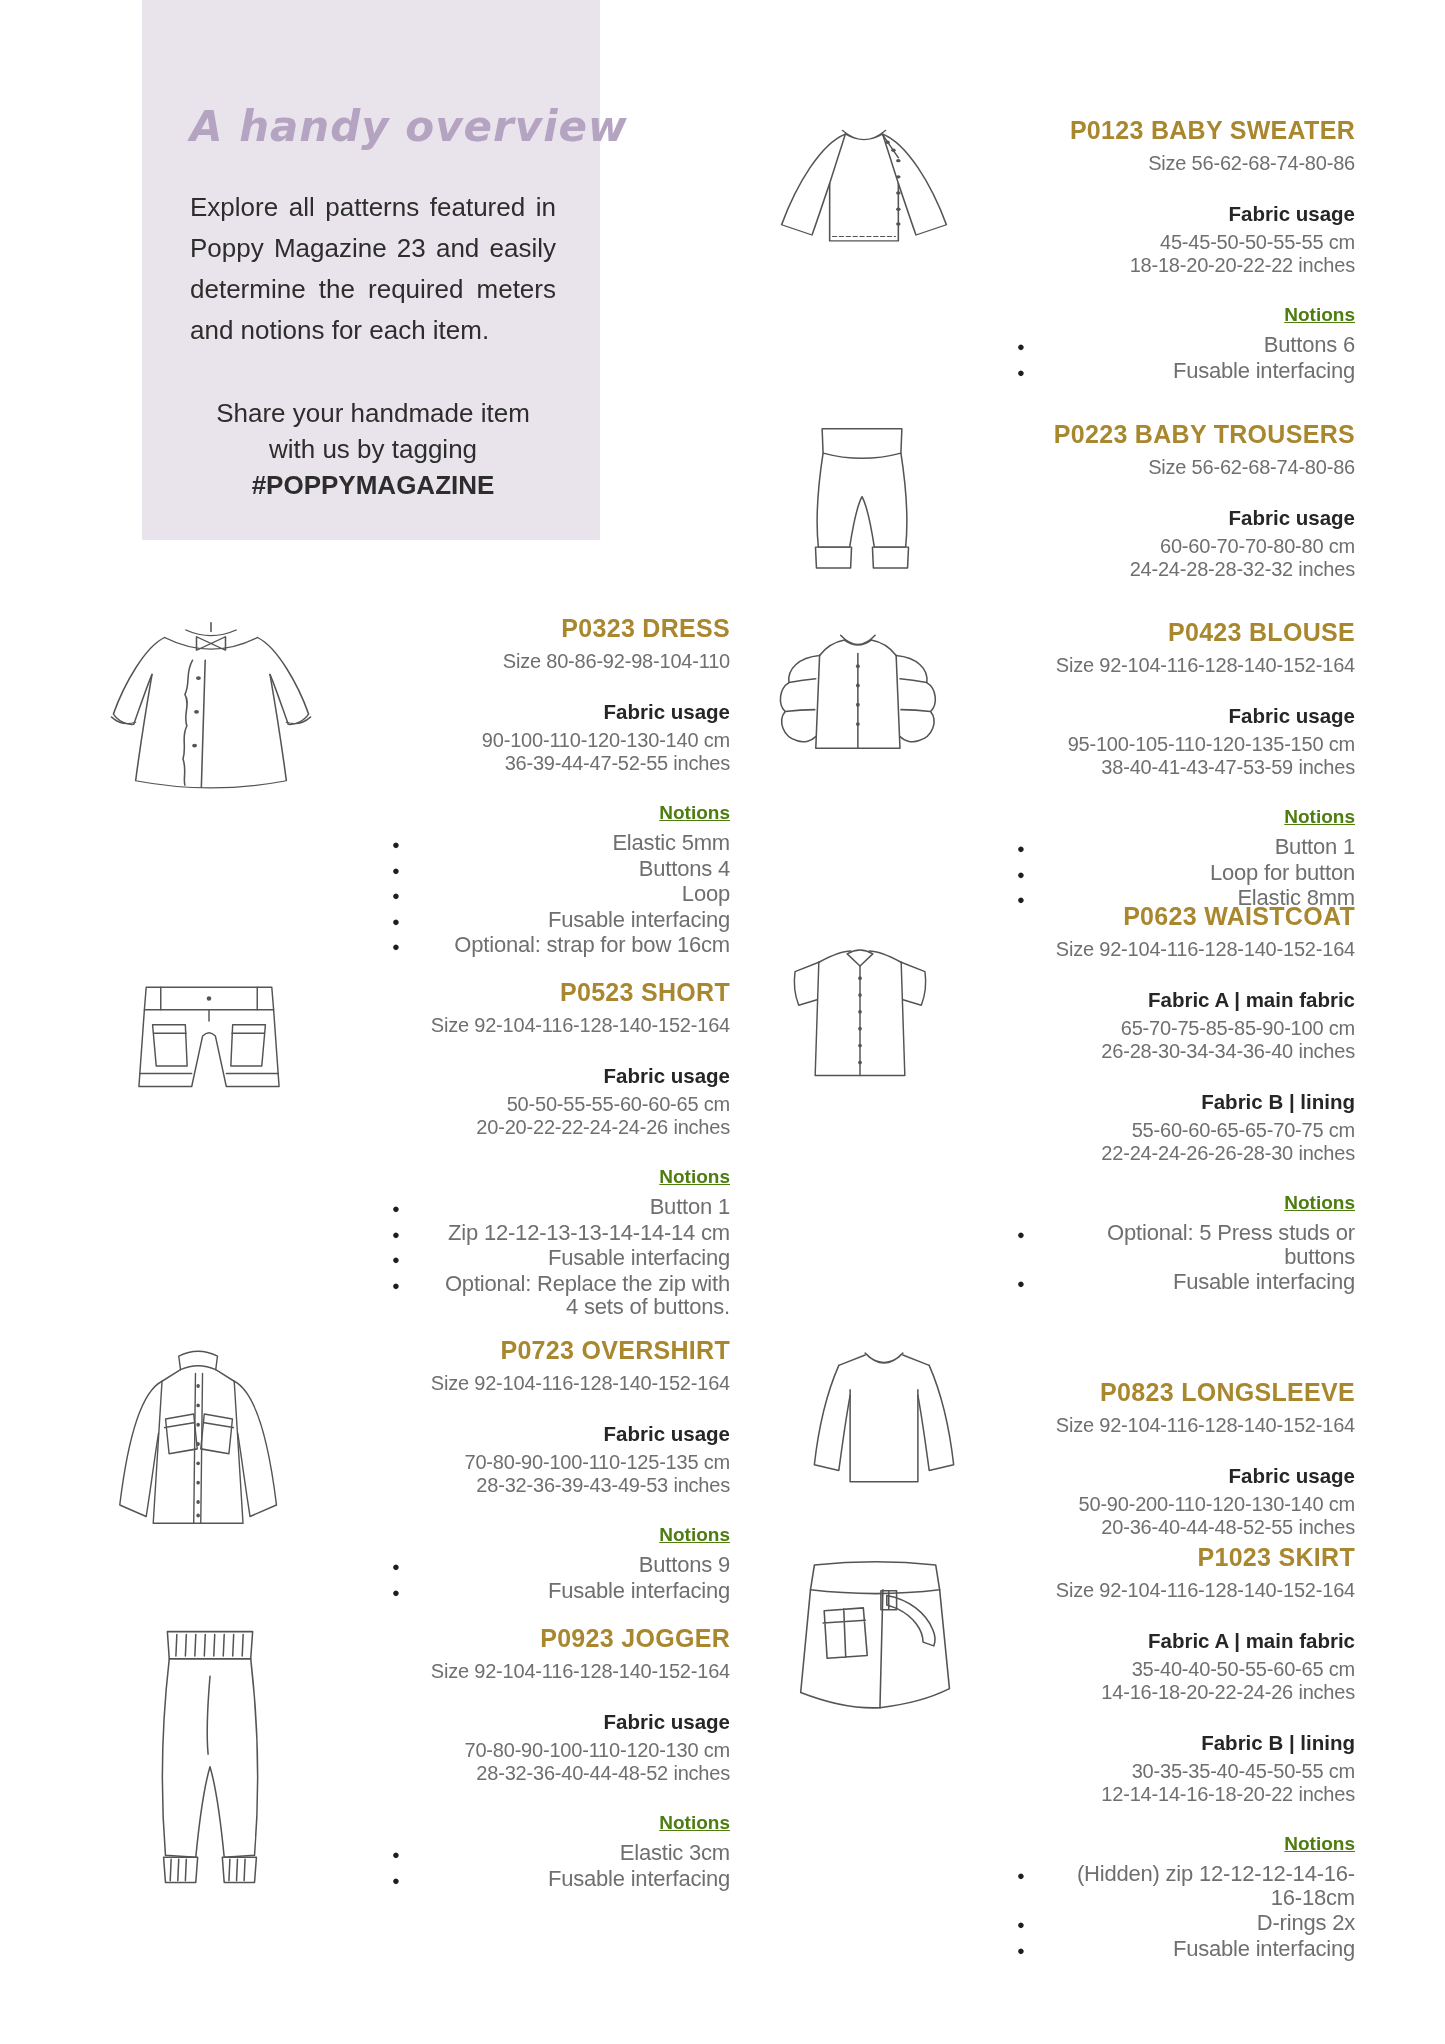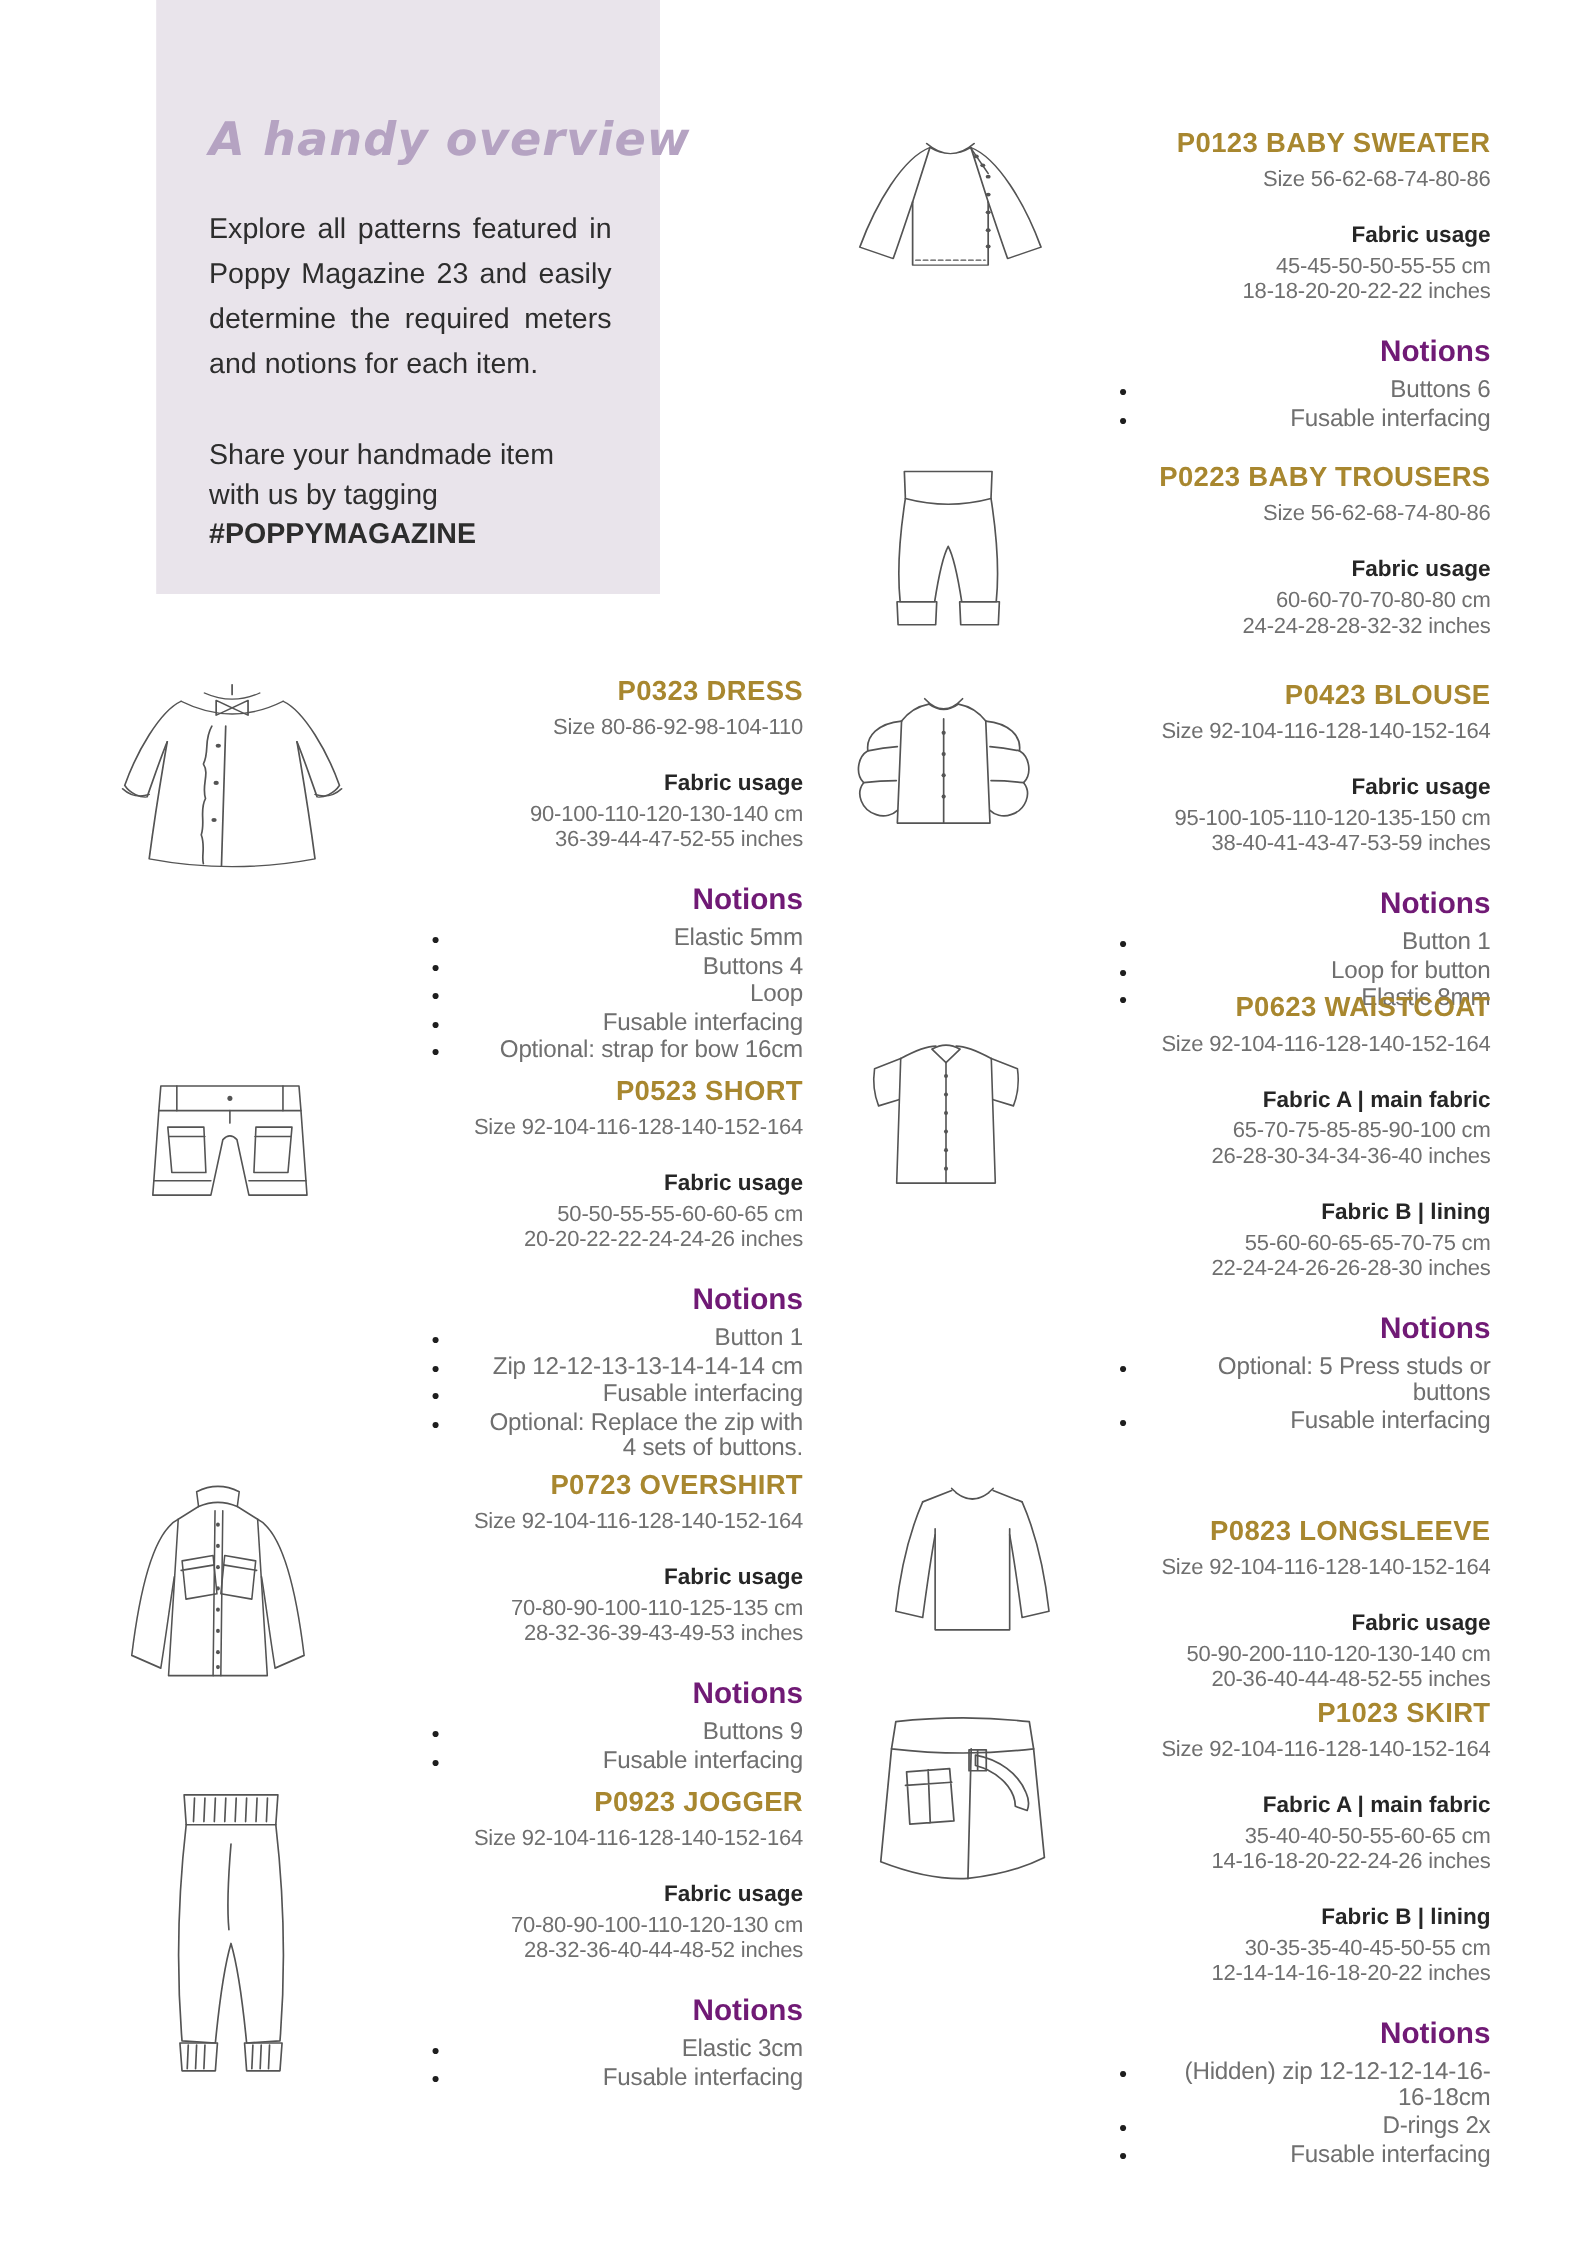--- a/index.html
+++ b/index.html
@@ -12,32 +12,32 @@
     position:absolute; left:142px; top:0; width:458px; height:540px;
     background:#e9e4eb; box-sizing:border-box; padding:102px 44px 0 48px;
   }
   .intro-title {
     font-family:"DejaVu Sans", sans-serif; font-style:italic; font-weight:600;
     font-size:42px; color:#b5a3c2; margin:0 0 36px; letter-spacing:1px; white-space:nowrap;
   }
   .intro-body {
     font-size:26px; line-height:41px; text-align:justify; color:#2d2d2d; margin:0 0 44px;
   }
-  .intro-share { font-size:26px; line-height:36px; color:#2d2d2d; margin:0; }
+  .intro-share { font-size:26px; line-height:36px; color:#2d2d2d; margin:0;text-align:center; }
   .intro-share b { font-weight:700; }
 
   
   .entry { position:absolute; width:345px;text-align:right; }
   .p-title { font-size:25px; font-weight:700; color:#a8872f; margin:0 0 7px; letter-spacing:0.3px; white-space:nowrap; }
   .p-size  { font-size:20px; color:#6f6f6f; letter-spacing:-0.2px; white-space:nowrap; }
   .f-block { margin-top:27px; }
   .f-label { font-size:20.5px; font-weight:700; color:#262626; margin-bottom:5px; }
   .f-line  { font-size:20px; color:#6f6f6f; line-height:23px; letter-spacing:-0.2px; white-space:nowrap; }
   .n-block { margin-top:27px; }
-  .n-label { font-size:27px; font-weight:700; color:#701a75; margin-bottom:7px; }
+  .n-label { font-size:19px; font-weight:700; color:#4d7c0f; margin-bottom:7px;text-decoration:underline; }
   .n-list  { list-style:none; margin:0; padding:0; }
   .n-list li {
     position:relative; font-size:22px; color:#6f6f6f; line-height:23.5px;
     padding-left:46px; margin-bottom:2px; letter-spacing:-0.2px;
   }
   .n-list li::before { content:"●"; position:absolute; left:7px; top:2px; font-size:13px; color:#1e1e1e; }
 
   
   .illo { position:absolute; }
   svg.art { stroke:#545454; fill:none; stroke-width:1.6; stroke-linecap:round; stroke-linejoin:round; display:block; }

